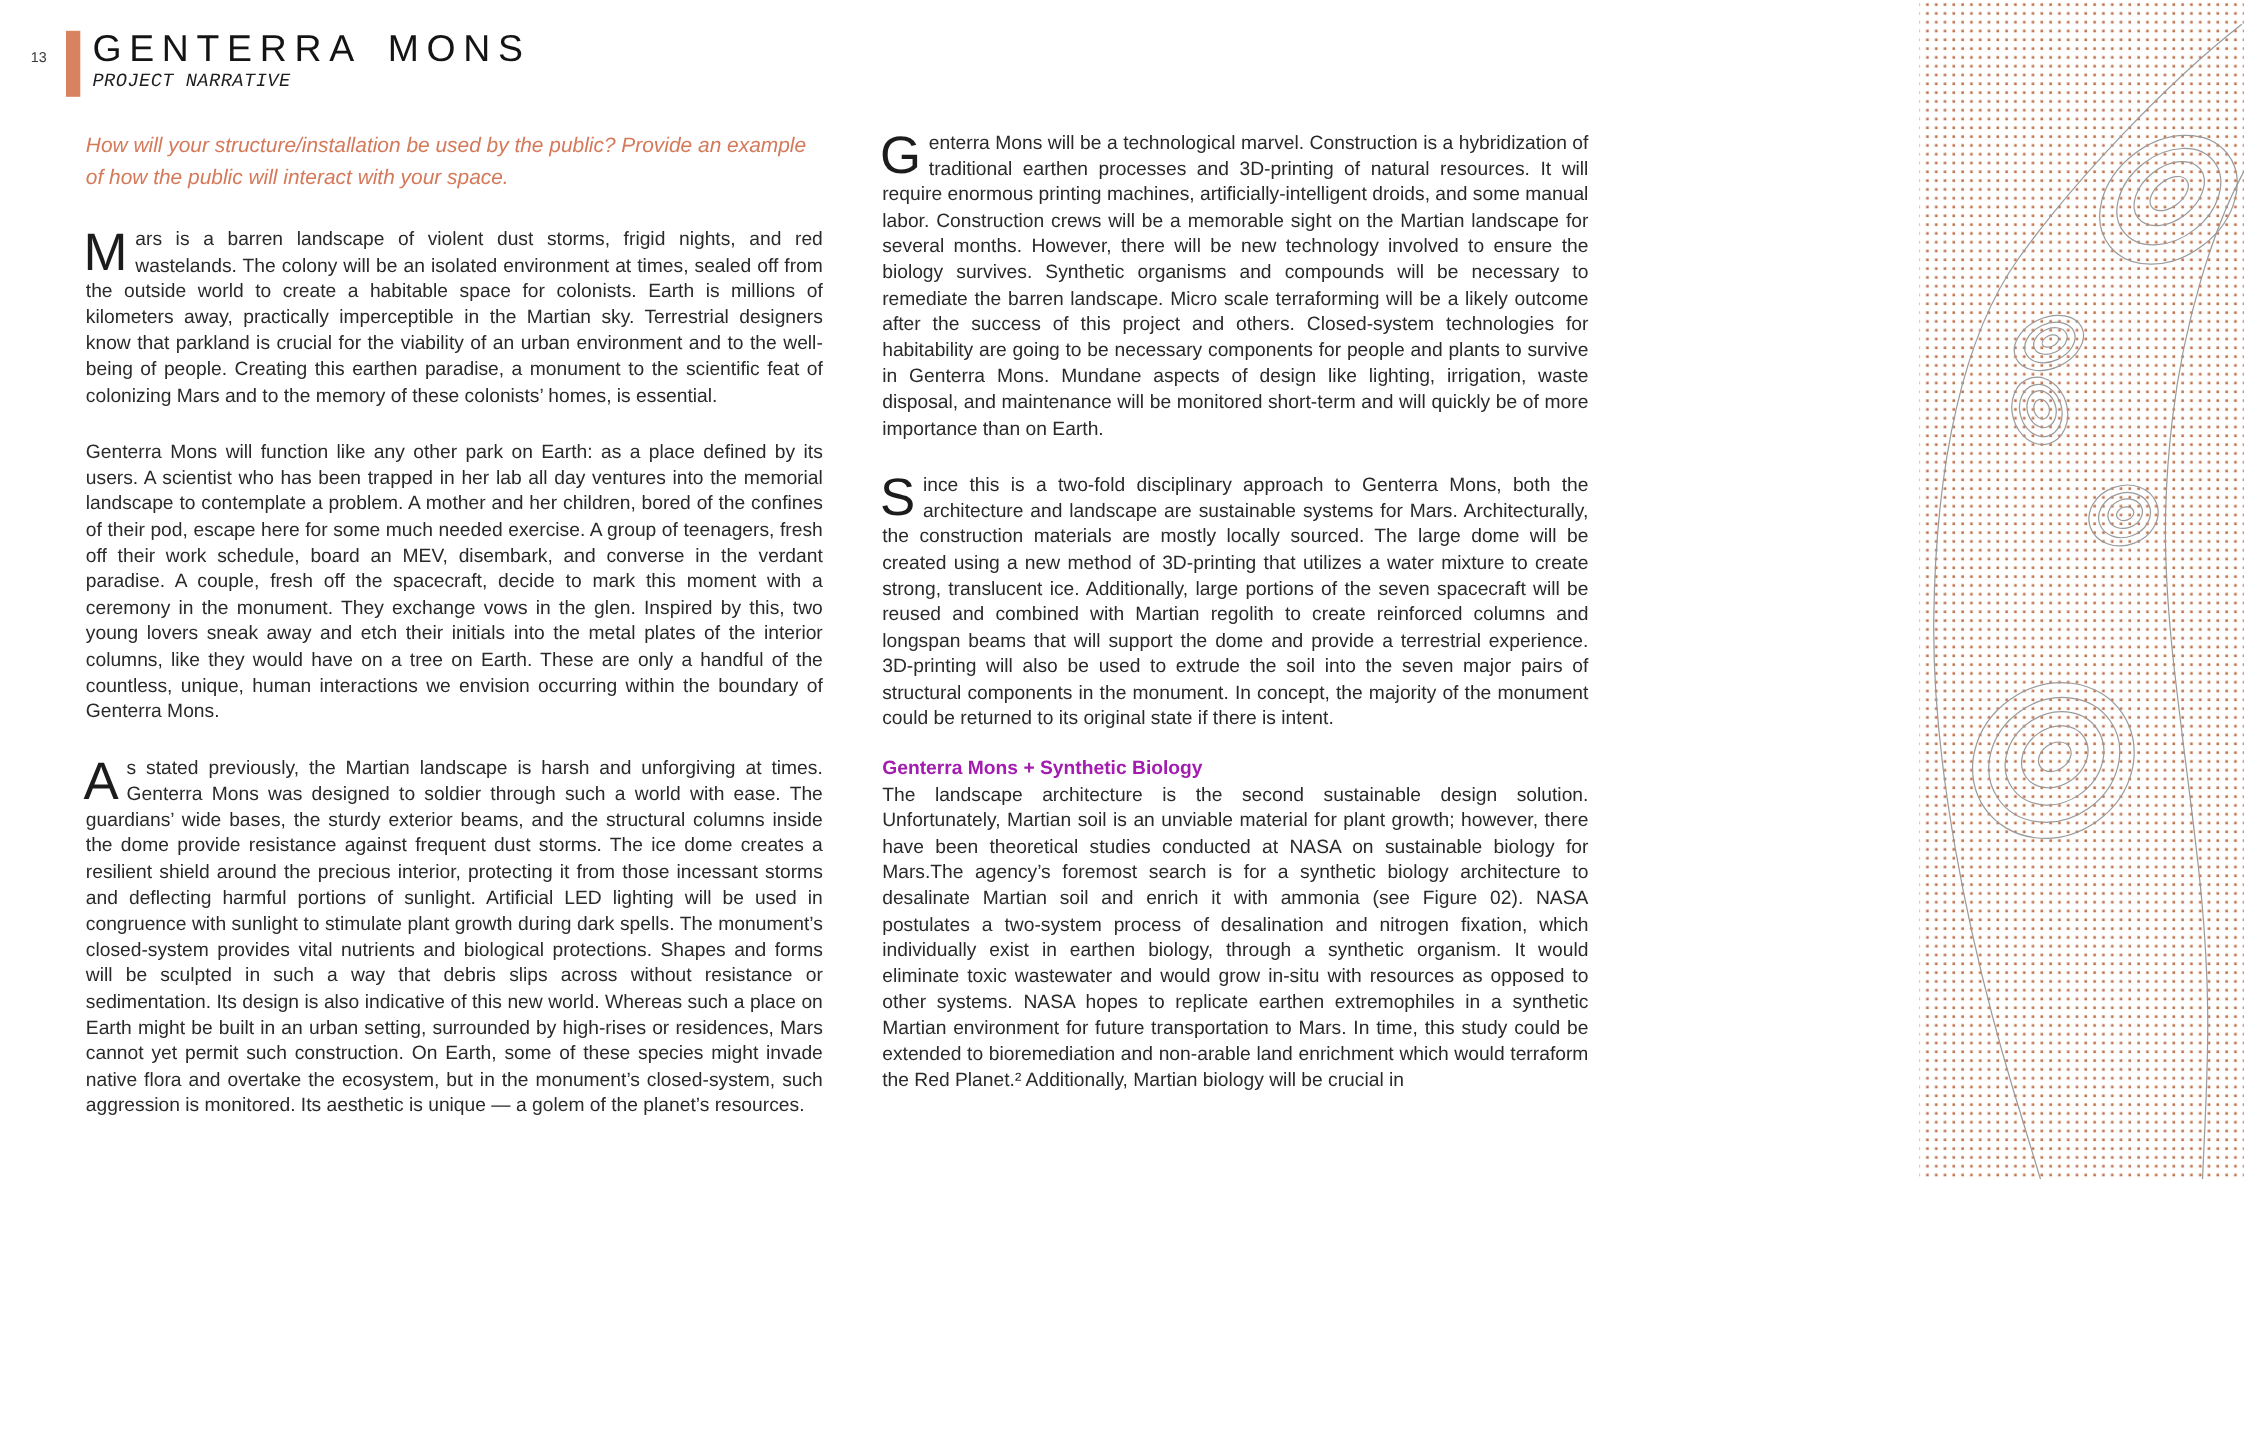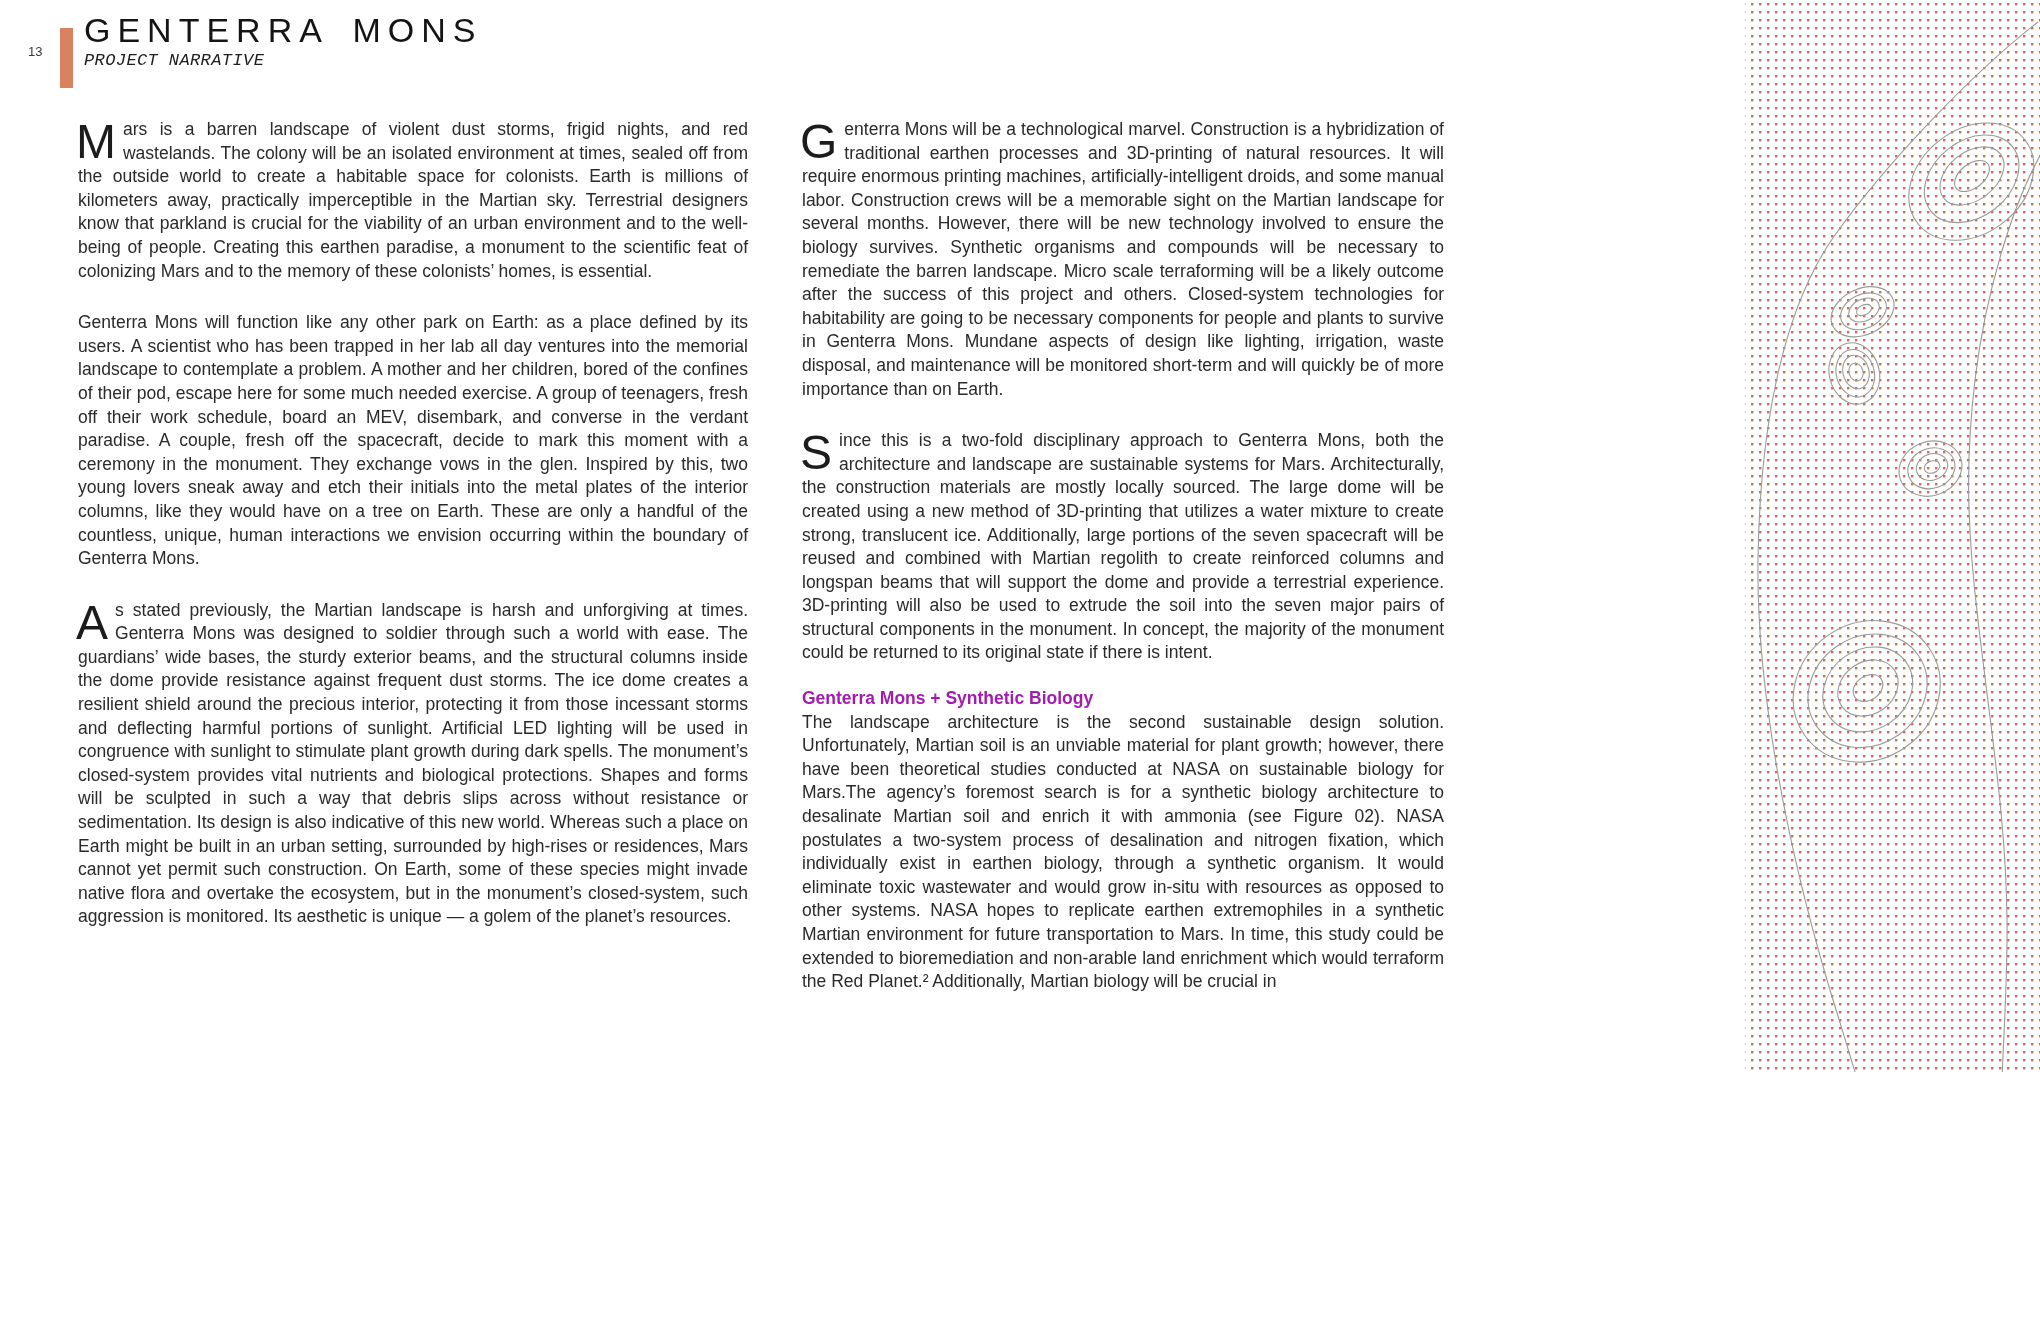--- a/index.html
+++ b/index.html
@@ -3,21 +3,21 @@
 <meta charset="utf-8">
 <style>
   html,body{margin:0;padding:0;background:#ffffff;}
   #page{
     position:relative;width:2040px;height:1072px;background:#ffffff;overflow:hidden;
     font-family:"Liberation Sans",sans-serif;color:#2a2a2a;
   }
   
   #page-number{position:absolute;left:28px;top:44px;font-size:13px;color:#3a3a3a;}
   #accent-bar{position:absolute;left:60px;top:28px;width:13px;height:60px;background:#d9825f;}
-  #title-block{position:absolute;left:84px;top:12px;}
+  #title-block{position:absolute;left:84px;top:26px;}
   #doc-title{
     font-size:34px;line-height:36px;font-weight:400;color:#141414;
     letter-spacing:7px;word-spacing:9px;white-space:nowrap;
   }
   #doc-subtitle{
     font-style:italic;font-size:17px;line-height:20px;color:#1e1e1e;
     letter-spacing:.4px;margin-top:3px;font-weight:400;font-family:Liberation Mono, monospace;
   }
   
   .col{position:absolute;top:118px;}
@@ -51,20 +51,21 @@
 
   <div id="page-number">13</div>
   <div id="accent-bar"></div>
 
   <div id="title-block">
     <div id="doc-title">GENTERRA MONS</div>
     <div id="doc-subtitle">PROJECT NARRATIVE</div>
   </div>
 
   <div id="col-left" class="col">
+    <div class="qh first">How will your structure/installation be used by the public? Provide an example of how the public will interact with your space.</div>
     <p class="para"><span class="dropcap">M</span><span>ars is a barren landscape of violent dust storms, frigid nights, and red wastelands. The colony will be an isolated environment at times, sealed off from the outside world to create a habitable space for colonists. Earth is millions of kilometers away, practically imperceptible in the Martian sky. Terrestrial designers know that parkland is crucial for the viability of an urban environment and to the well-being of people. Creating this earthen paradise, a monument to the scientific feat of colonizing Mars and to the memory of these colonists’ homes, is essential.</span></p>
     <p class="para">Genterra Mons will function like any other park on Earth: as a place defined by its users. A scientist who has been trapped in her lab all day ventures into the memorial landscape to contemplate a problem. A mother and her children, bored of the confines of their pod, escape here for some much needed exercise. A group of teenagers, fresh off their work schedule, board an MEV, disembark, and converse in the verdant paradise. A couple, fresh off the spacecraft, decide to mark this moment with a ceremony in the monument. They exchange vows in the glen. Inspired by this, two young lovers sneak away and etch their initials into the metal plates of the interior columns, like they would have on a tree on Earth. These are only a handful of the countless, unique, human interactions we envision occurring within the boundary of Genterra Mons.</p>
     <p class="para tight"><span class="dropcap">A</span><span>s stated previously, the Martian landscape is harsh and unforgiving at times. Genterra Mons was designed to soldier through such a world with ease. The guardians’ wide bases, the sturdy exterior beams, and the structural columns inside the dome provide resistance against frequent dust storms. The ice dome creates a resilient shield around the precious interior, protecting it from those incessant storms and deflecting harmful portions of sunlight. Artificial LED lighting will be used in congruence with sunlight to stimulate plant growth during dark spells. The monument’s closed-system provides vital nutrients and biological protections. Shapes and forms will be sculpted in such a way that debris slips across without resistance or sedimentation. Its design is also indicative of this new world. Whereas such a place on Earth might be built in an urban setting, surrounded by high-rises or residences, Mars cannot yet permit such construction. On Earth, some of these species might invade native flora and overtake the ecosystem, but in the monument’s closed-system, such aggression is monitored. Its aesthetic is unique — a golem of the planet’s resources.</span></p>
   </div>
 
   <div id="col-right" class="col">
     <p class="para"><span class="dropcap">G</span><span>enterra Mons will be a technological marvel. Construction is a hybridization of traditional earthen processes and 3D-printing of natural resources. It will require enormous printing machines, artificially-intelligent droids, and some manual labor. Construction crews will be a memorable sight on the Martian landscape for several months. However, there will be new technology involved to ensure the biology survives. Synthetic organisms and compounds will be necessary to remediate the barren landscape. Micro scale terraforming will be a likely outcome after the success of this project and others. Closed-system technologies for habitability are going to be necessary components for people and plants to survive in Genterra Mons. Mundane aspects of design like lighting, irrigation, waste disposal, and maintenance will be monitored short-term and will quickly be of more importance than on Earth.</span></p>
     <p class="para tight"><span class="dropcap">S</span><span>ince this is a two-fold disciplinary approach to Genterra Mons, both the architecture and landscape are sustainable systems for Mars. Architecturally, the construction materials are mostly locally sourced. The large dome will be created using a new method of 3D-printing that utilizes a water mixture to create strong, translucent ice. Additionally, large portions of the seven spacecraft will be reused and combined with Martian regolith to create reinforced columns and longspan beams that will support the dome and provide a terrestrial experience. 3D-printing will also be used to extrude the soil into the seven major pairs of structural components in the monument. In concept, the majority of the monument could be returned to its original state if there is intent.</span></p>
     <div class="subhead">Genterra Mons + Synthetic Biology</div>
     <p class="para tight">The landscape architecture is the second sustainable design solution. Unfortunately, Martian soil is an unviable material for plant growth; however, there have been theoretical studies conducted at NASA on sustainable biology for Mars.The agency’s foremost search is for a synthetic biology architecture to desalinate Martian soil and enrich it with ammonia (see Figure 02). NASA postulates a two-system process of desalination and nitrogen fixation, which individually exist in earthen biology, through a synthetic organism. It would eliminate toxic wastewater and would grow in-situ with resources as opposed to other systems. NASA hopes to replicate earthen extremophiles in a synthetic Martian environment for future transportation to Mars. In time, this study could be extended to bioremediation and non-arable land enrichment which would terraform the Red Planet.² Additionally, Martian biology will be crucial in</p>

